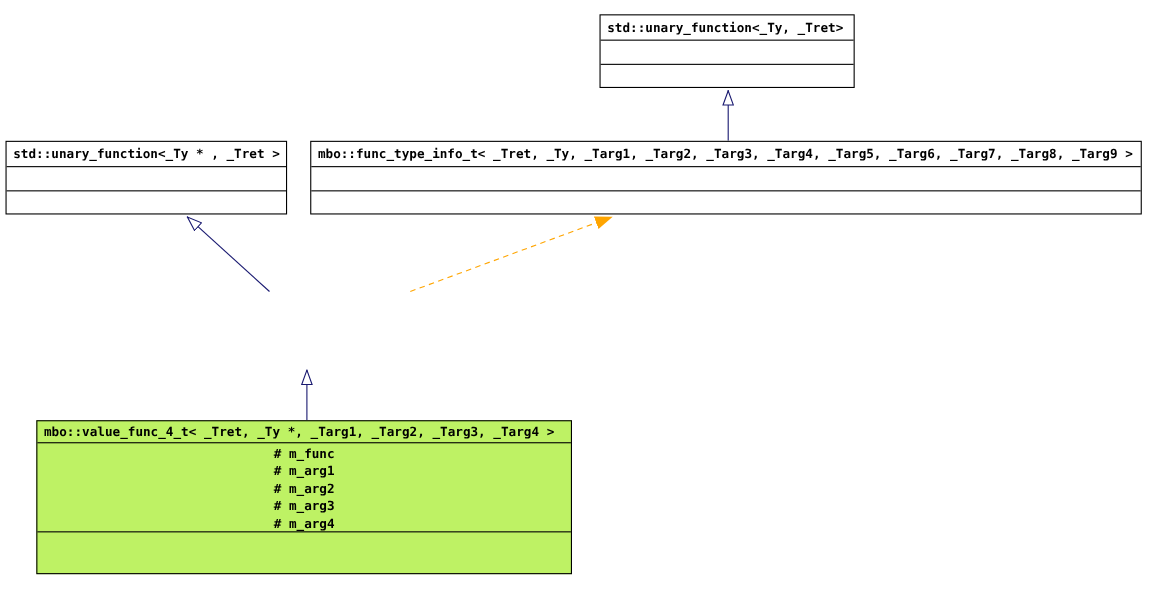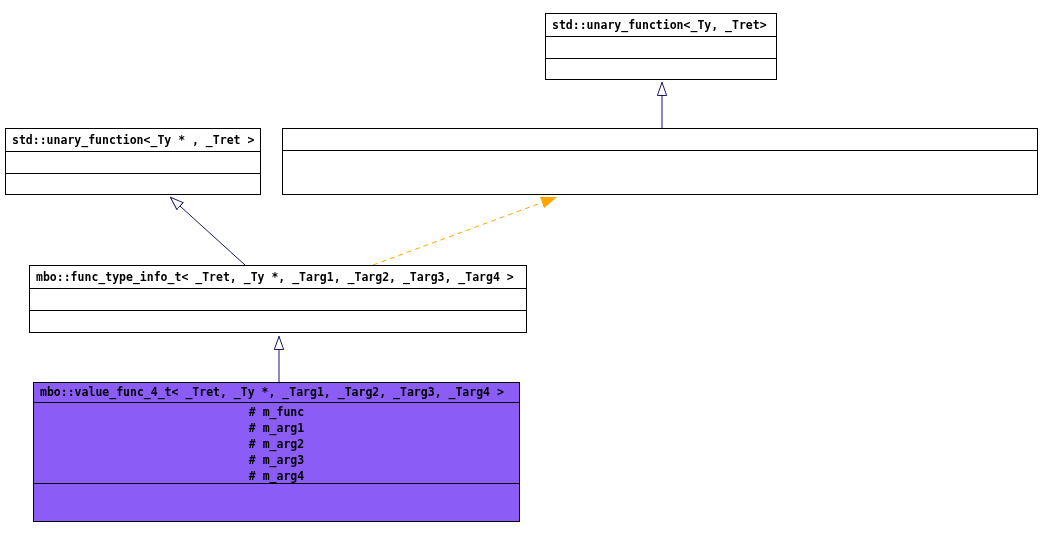--- a/index.html
+++ b/index.html
@@ -40,21 +40,21 @@
   .class-box .compartment {
     height: 22px;
     border-bottom: 1px solid #000000;
   }
   .class-box .compartment.last {
     height: 21px;
     border-bottom: none;
   }
 
   .class-box.focus {
-    background: #8b5cf6;
+    background: #bef264;
   }
   .class-box.focus .title {
     height: 20px;
     line-height: 19px;
   }
   .class-box.focus .members {
     text-align: center;
     text-decoration: underline;
   }
   .class-box.focus .members.attrs {
@@ -115,29 +115,25 @@
     <div class="compartment last"></div>
   </div>
 
   <div class="class-box" style="left:545px; top:13px; width:232px; height:67px;">
     <div class="title">std::unary_function&lt;_Ty, _Tret&gt;</div>
     <div class="compartment"></div>
     <div class="compartment last"></div>
   </div>
 
   <div class="class-box" style="left:282px; top:128px; width:756px; height:67px;">
+    <div class="title">mbo::func_type_info_t&lt; _Tret, _Ty, _Targ1, _Targ2, _Targ3, _Targ4, _Targ5, _Targ6, _Targ7, _Targ8, _Targ9 &gt;</div>
     <div class="compartment"></div>
     <div class="compartment last"></div>
   </div>
 
-  <div class="class-box" style="left:29px; top:265px; width:498px; height:68px;">
-    <div class="title">mbo::func_type_info_t&lt; _Tret, _Ty *, _Targ1, _Targ2, _Targ3, _Targ4 &gt;</div>
-    <div class="compartment"></div>
-    <div class="compartment last"></div>
-  </div>
 
   <div class="class-box focus" style="left:33px; top:382px; width:487px; height:140px;">
     <div class="title">mbo::value_func_4_t&lt; _Tret, _Ty *, _Targ1, _Targ2, _Targ3, _Targ4 &gt;</div>
     <div class="members attrs">
       <div class="member-block">
         <div class="member-line"># m_func</div>
         <div class="member-line"># m_arg1</div>
         <div class="member-line"># m_arg2</div>
         <div class="member-line"># m_arg3</div>
         <div class="member-line"># m_arg4</div>

